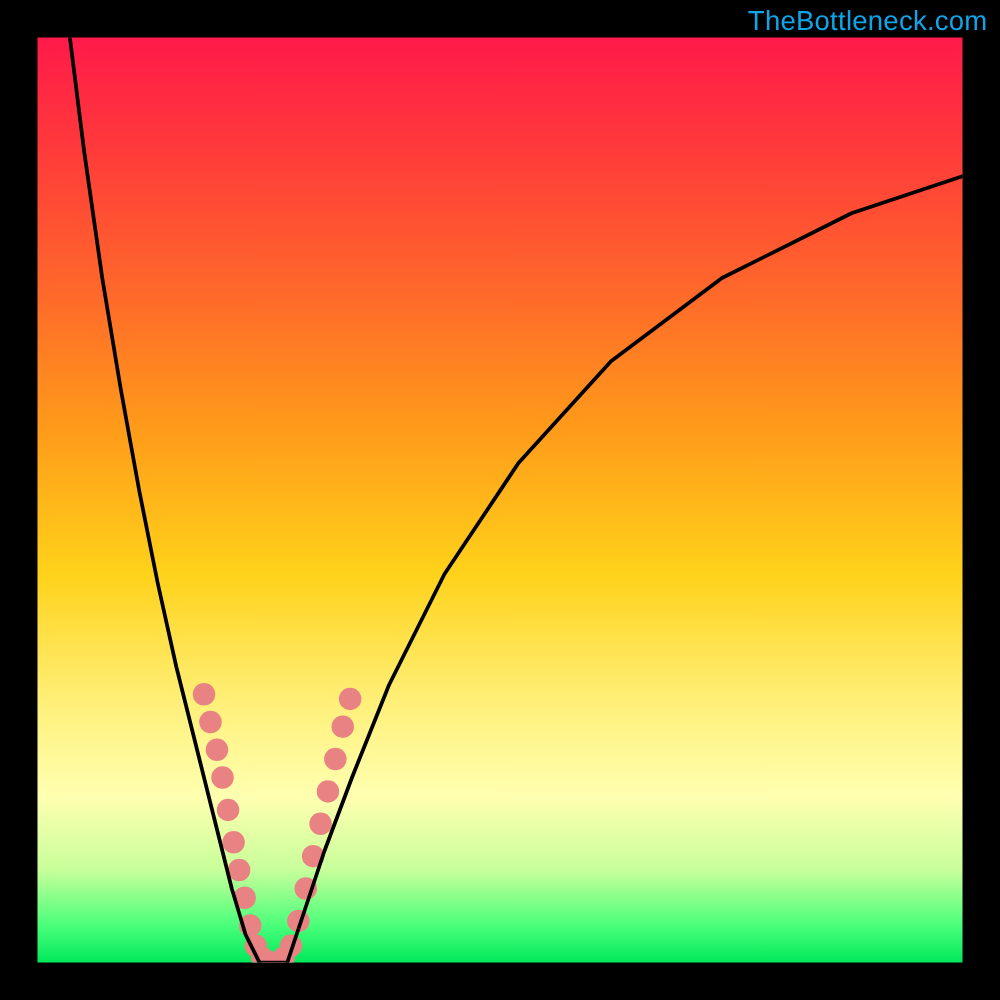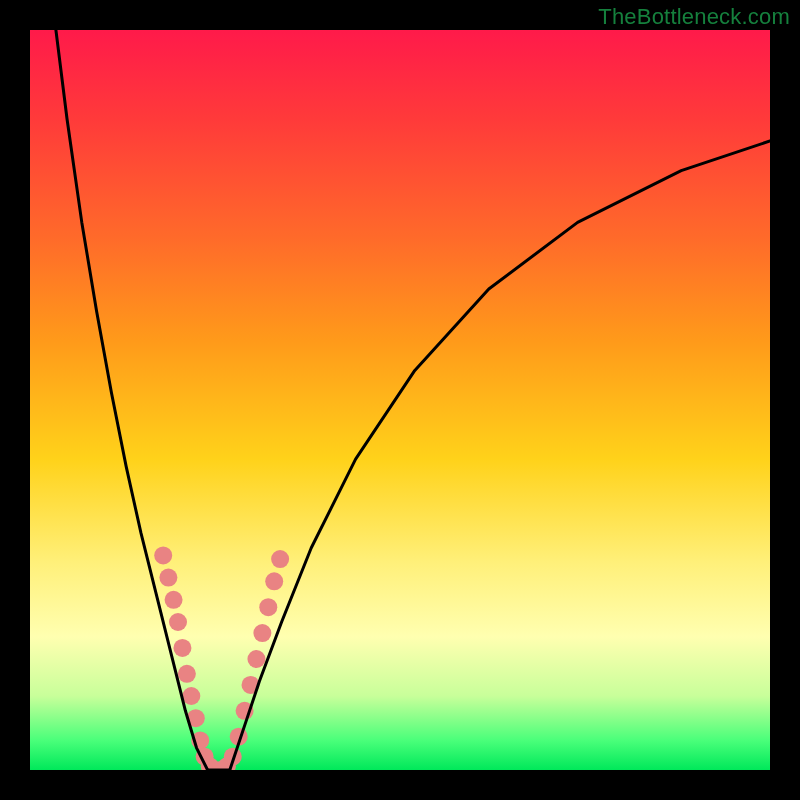--- a/index.html
+++ b/index.html
@@ -40,21 +40,21 @@
     position: absolute;
     left: 0;
     top: 0;
     width: 740px;
     height: 740px;
   }
   .watermark {
     position: absolute;
     top: 4px;
     right: 10px;
-    color: #15803d;
+    color: #0ea5e9;
     font-size: 22px;
     font-weight: 500;
     letter-spacing: 0.2px;
     pointer-events: none;
   }
 </style>
 </head>
 <body>
 
 <div class="wrap">

